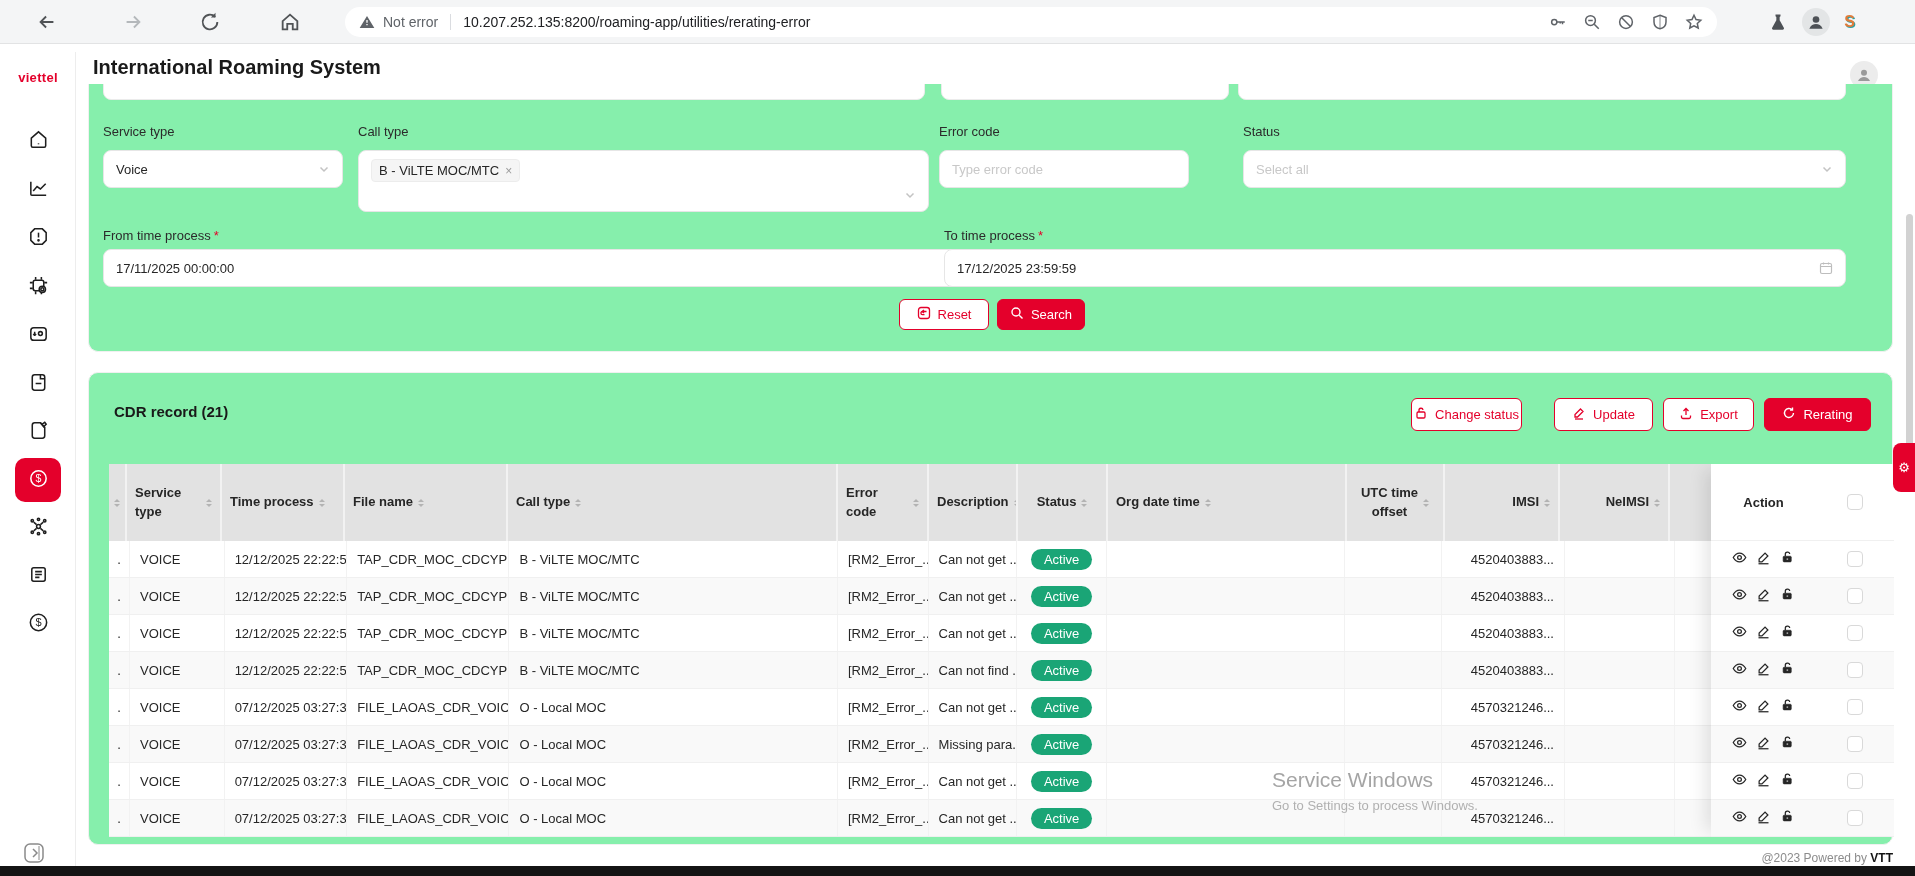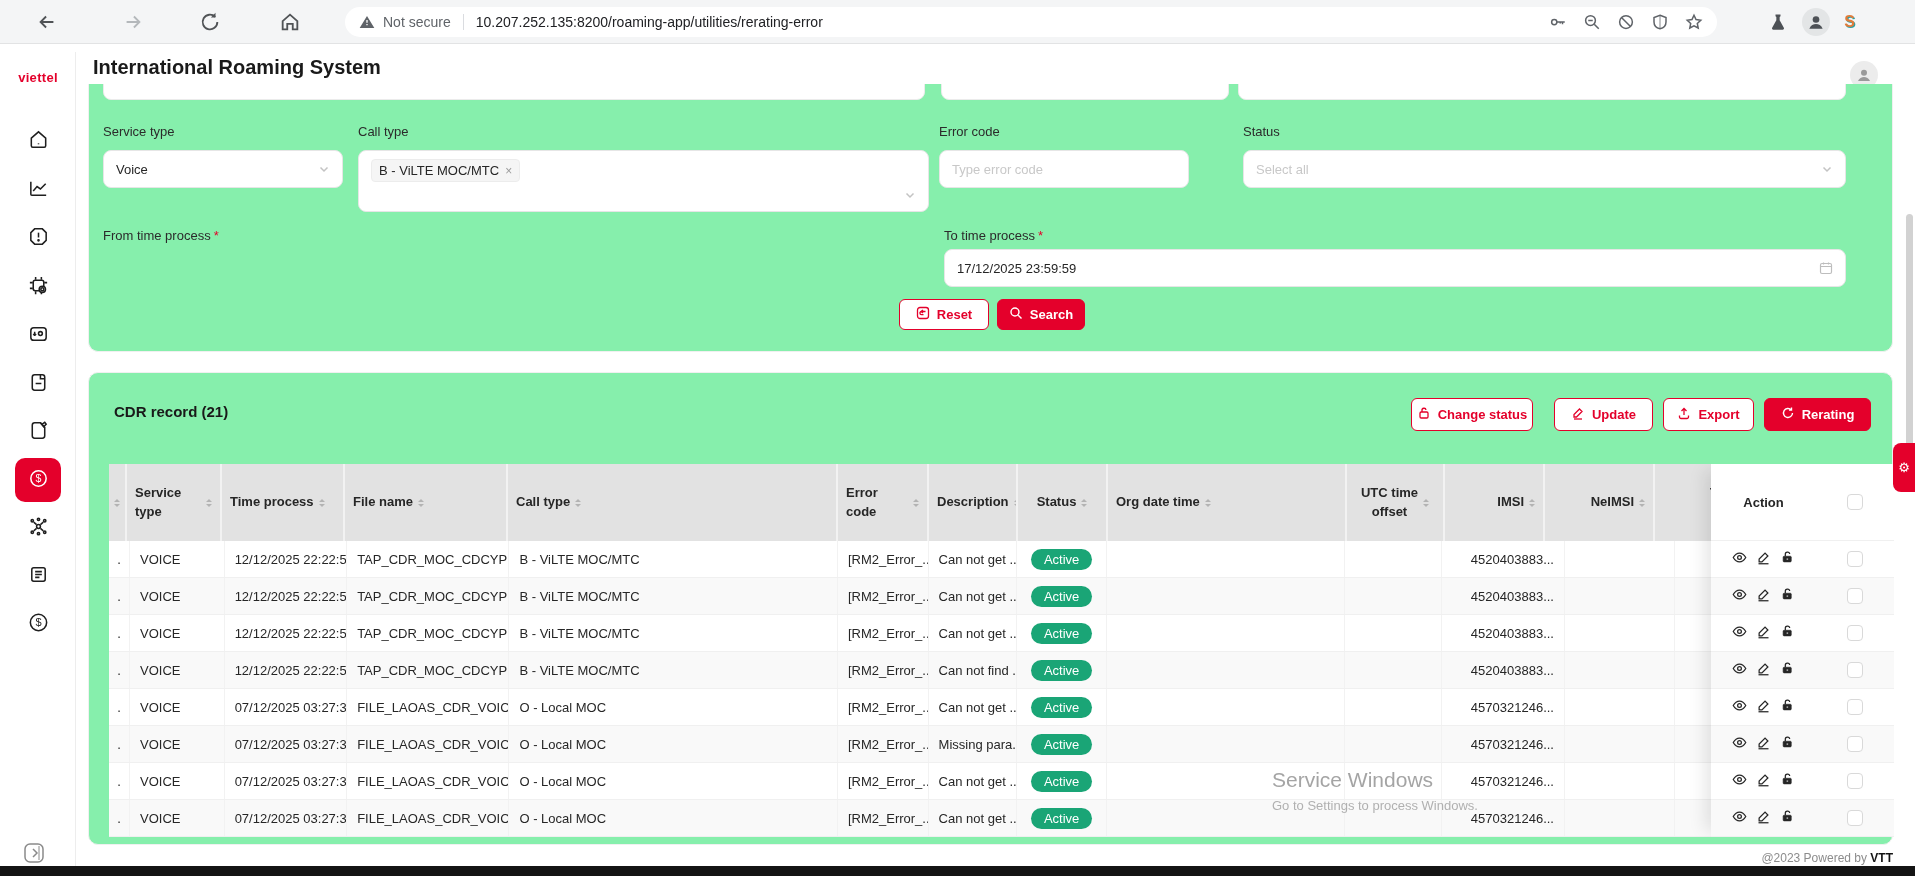--- a/index.html
+++ b/index.html
@@ -48,31 +48,31 @@
   .f-input { position:absolute; height:38px; border:1px solid #e6e6e6; border-radius:8px; background:#fff; display:flex; align-items:center; padding:0 12px; font-size:13px; color:#262626; }
   .f-input .ph { color:#c8c8c8; }
   .chev { position:absolute; right:12px; width:12px; height:12px; color:#c3c3c3; }
   .chev svg,.cal svg { width:12px; height:12px; display:block; }
   .cal { position:absolute; right:12px; width:14px; height:14px; color:#bdbdbd; }
   .cal svg { width:14px; height:14px; }
   .multi { align-items:flex-start; padding-top:8px; }
   .tag { display:inline-flex; align-items:center; gap:6px; background:#f5f5f5; border:1px solid #ececec; border-radius:4px; padding:3px 7px; font-size:13px; color:#262626; }
   .tag .x { color:#9a9a9a; font-size:12px; cursor:pointer; }
 
-  .btn { display:inline-flex; align-items:center; justify-content:center; gap:7px; font-size:13px; font-weight:bold; border-radius:6px; cursor:pointer; white-space:nowrap; }
+  .btn { display:inline-flex; align-items:center; justify-content:center; gap:7px; font-size:13px; font-weight:normal; border-radius:6px; cursor:pointer; white-space:nowrap; }
   .btn svg { width:14px; height:14px; }
   .btn-outline { border:1px solid #e4002b; color:#e4002b; background:#fff; }
   .btn-fill { background:#e4002b; color:#fff; border:1px solid #e4002b; }
   .reset-btn { position:absolute; left:810px; top:215px; width:90px; height:31px; }
   .search-btn { position:absolute; left:908px; top:215px; width:88px; height:31px; }
 
   
   .cdr-title { position:absolute; left:25px; top:30px; font-size:15px; font-weight:bold; color:#191919; }
   .cdr-btn { position:absolute; top:25px; height:33px; }
-  .b-change { left:1322px; width:122px; }
+  .b-change { left:1322px; width:111px; }
   .b-update { left:1465px; width:99px; }
   .b-export { left:1574px; width:91px; }
   .b-rerating { left:1675px; width:107px; }
 
   
   .tbl { position:absolute; left:20px; top:91px; width:1785px; height:373px; overflow:hidden; }
   .hrow { display:flex; width:1695px; height:77px; background:#e2e2e2; }
   .hcell { display:flex; align-items:center; padding:0 8px; font-size:13px; font-weight:bold; color:#262626; border-right:2px solid #f2f2f2; gap:5px; overflow:hidden; }
   .hcell:last-child { border-right:none; }
   .hcell.c-center { justify-content:center; text-align:center; }
@@ -137,21 +137,21 @@
           <path d="M4 11l8-7 8 7v9h-5v-6h-6v6H4z"></path>
         </svg>
     </span>
 
     <div class="omnibox">
       <span class="omni-warn">
         <svg viewBox="0 0 24 24" fill="currentColor">
             <path d="M12 3 1 21h22L12 3zm1 14h-2v-2h2v2zm0-4h-2V9h2v4z"></path>
           </svg>
       </span>
-      <span class="omni-sec">Not secure</span>
+      <span class="omni-sec">Not error</span>
       <span class="omni-div"></span>
       <span class="omni-url">10.207.252.135:8200/roaming-app/utilities/rerating-error</span>
       <span class="omni-right">
         <span>
             <svg viewBox="0 0 24 24" fill="none" stroke="currentColor" stroke-width="2">
               <circle cx="7" cy="12" r="3.5"></circle>
               <path d="M10.5 12H21M18 12v3M15 12v2"></path>
             </svg>
           </span>
         <span>
@@ -327,20 +327,29 @@
     <div class="f-input" style="left:1154px;top:66px;width:603px">
       <span class="ph">Select all</span>
       <span class="chev">
           <svg viewBox="0 0 12 12" fill="none" stroke="currentColor" stroke-width="1.5">
             <path d="M2.5 4.5 6 8l3.5-3.5"></path>
           </svg>
         </span>
     </div>
 
     <div class="f-label" style="left:14px;top:144px"><span>From time process</span><span class="req">*</span></div>
+    <div class="f-input" style="left:14px;top:165px;width:881px">
+      <span>17/11/2025 00:00:00</span>
+      <span class="cal">
+          <svg viewBox="0 0 14 14" fill="none" stroke="currentColor" stroke-width="1.2">
+            <rect x="1.5" y="2.5" width="11" height="10" rx="1.5"></rect>
+            <path d="M1.5 5.5h11M4.5 1.5v2M9.5 1.5v2"></path>
+          </svg>
+        </span>
+    </div>
 
     <div class="f-label" style="left:855px;top:144px"><span>To time process</span><span class="req">*</span></div>
     <div class="f-input" style="left:855px;top:165px;width:902px">
       <span>17/12/2025 23:59:59</span>
       <span class="cal">
           <svg viewBox="0 0 14 14" fill="none" stroke="currentColor" stroke-width="1.2">
             <rect x="1.5" y="2.5" width="11" height="10" rx="1.5"></rect>
             <path d="M1.5 5.5h11M4.5 1.5v2M9.5 1.5v2"></path>
           </svg>
         </span>
@@ -460,21 +469,21 @@
             </span>
           </div>
           <div class="hcell c-center" style="width: 98px;">
             <span class="lbl">UTC time
 offset</span>
             <span class="sort">
               <i class="up"></i>
               <i class="dn"></i>
             </span>
           </div>
-          <div class="hcell c-right" style="width: 100px;">
+          <div class="hcell c-right" style="width: 115px;">
             <span class="lbl">IMSI</span>
             <span class="sort">
               <i class="up"></i>
               <i class="dn"></i>
             </span>
           </div>
           <div class="hcell c-right" style="width: 110px;">
             <span class="lbl">NeIMSI</span>
             <span class="sort">
               <i class="up"></i>

